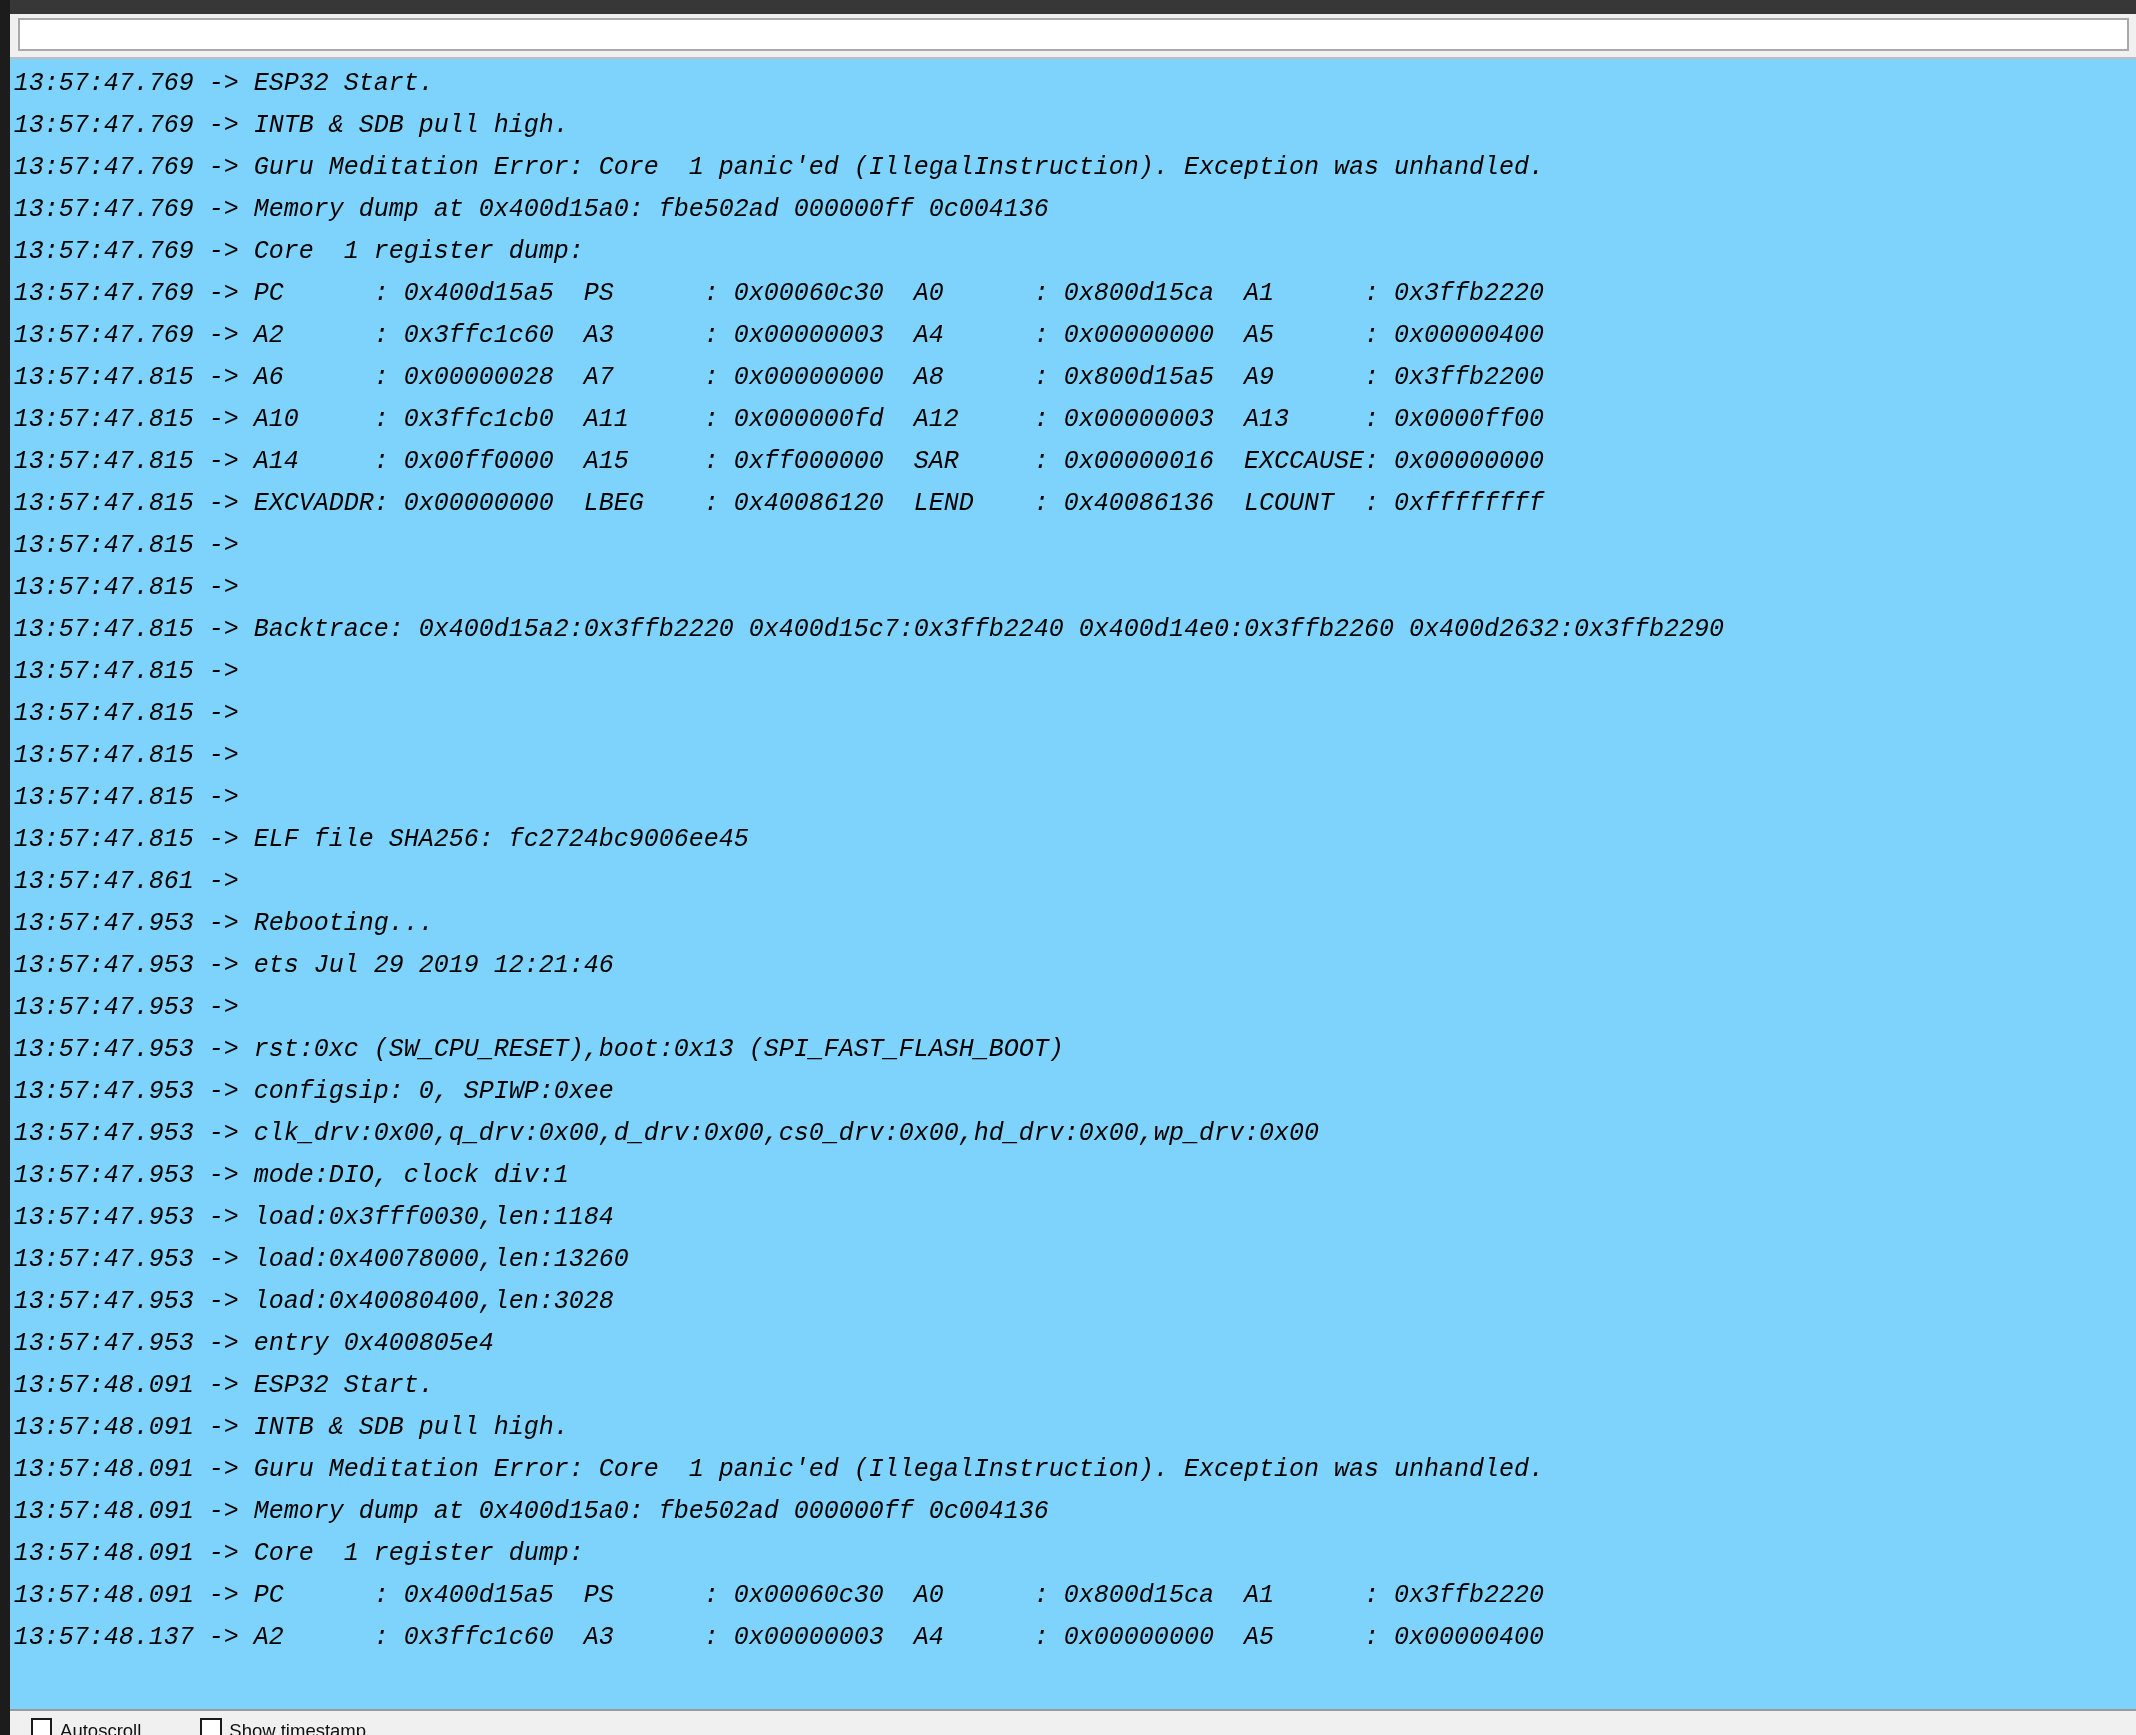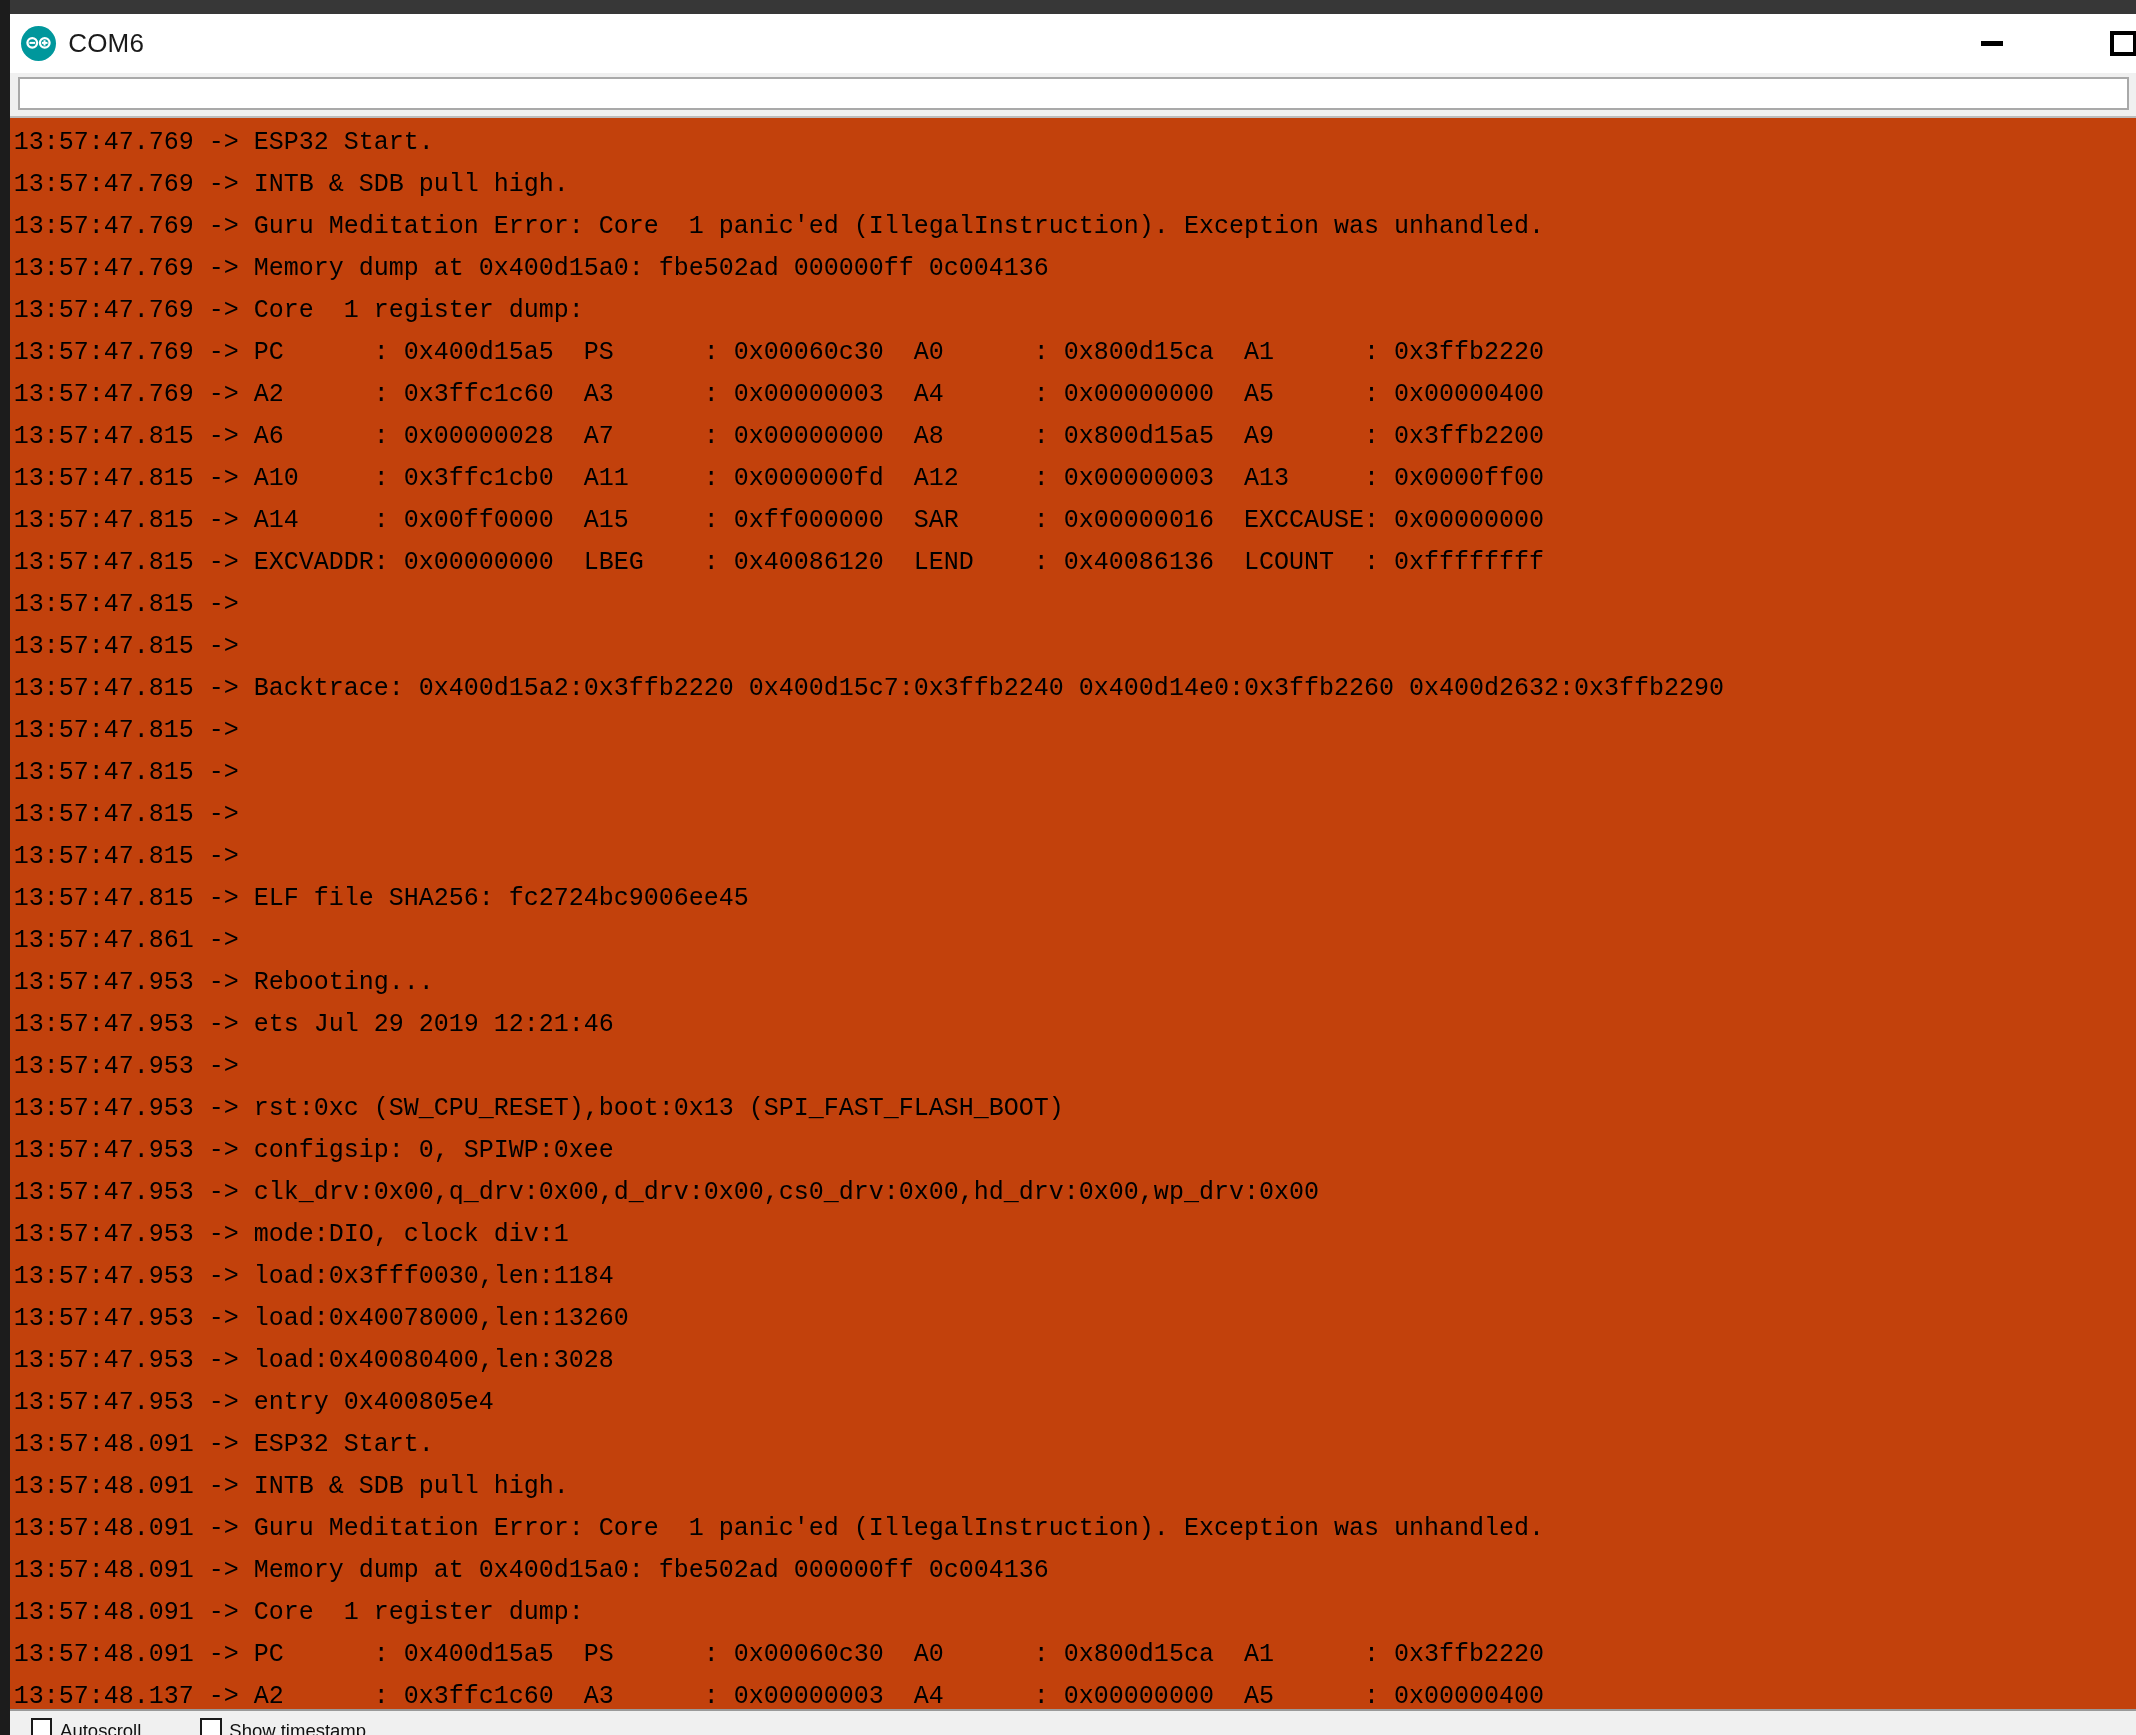--- a/index.html
+++ b/index.html
@@ -133,27 +133,28 @@
     outline: none;
     font-family: "Liberation Sans", sans-serif;
     font-size: 17.6px;
     padding: 0 5.9px;
     color: #000;
   }
 
   
   #log-area {
     flex: 1 1 auto;
-    background: #c2410c;
+    background: #7dd3fc;
     border-top: 2px solid #bdbdbd;
     border-bottom: 2px solid #9a9a9a;
     overflow: hidden;
     position: relative;
     padding: 3.9px 0 0 3.9px;
     box-sizing: border-box;
+    font-style: italic;
   }
   #log-lines {
     font-family: "Liberation Mono", "DejaVu Sans Mono", monospace;
     font-size: 25px;
     line-height: 42px;
     color: #000000;
     white-space: pre;
     letter-spacing: 0px;
   }
   .log-line {
@@ -196,45 +197,20 @@
 </style>
 </head>
 <body>
 
 <div id="desktop-backdrop"></div>
 <div id="desktop-top-strip"></div>
 <div id="desktop-left-strip"></div>
 
 <div id="serial-window">
 
-  <div id="titlebar">
-    <div id="titlebar-left">
-      <span id="arduino-logo">
-        <svg width="25" height="13.7" viewBox="0 0 26 14" aria-hidden="true">
-          <g fill="none" stroke="#ffffff" stroke-width="2.4">
-            <circle cx="6.5" cy="7" r="5"></circle>
-            <circle cx="19.5" cy="7" r="5"></circle>
-          </g>
-          <rect x="3.6" y="6" width="5.8" height="2.1" fill="#ffffff"></rect>
-          <rect x="16.6" y="6" width="5.8" height="2.1" fill="#ffffff"></rect>
-          <rect x="18.2" y="4.3" width="2.1" height="5.5" fill="#ffffff"></rect>
-        </svg>
-      </span>
-      <span id="window-title">COM6</span>
-    </div>
-
-    <div id="window-controls">
-      <div class="win-btn" id="minimize-button">
-        <span id="minimize-glyph"></span>
-      </div>
-      <div class="win-btn" id="maximize-button">
-        <span id="maximize-glyph"></span>
-      </div>
-    </div>
-  </div>
 
   <div id="send-bar">
     <input id="send-input" type="text" value="" placeholder="" style="">
   </div>
 
   <div id="log-area">
     <div id="log-lines"><div class="log-line">13:57:47.769 -&gt; ESP32 Start.</div><div class="log-line">13:57:47.769 -&gt; INTB &amp; SDB pull high.</div><div class="log-line">13:57:47.769 -&gt; Guru Meditation Error: Core  1 panic'ed (IllegalInstruction). Exception was unhandled.</div><div class="log-line">13:57:47.769 -&gt; Memory dump at 0x400d15a0: fbe502ad 000000ff 0c004136</div><div class="log-line">13:57:47.769 -&gt; Core  1 register dump:</div><div class="log-line">13:57:47.769 -&gt; PC      : 0x400d15a5  PS      : 0x00060c30  A0      : 0x800d15ca  A1      : 0x3ffb2220</div><div class="log-line">13:57:47.769 -&gt; A2      : 0x3ffc1c60  A3      : 0x00000003  A4      : 0x00000000  A5      : 0x00000400</div><div class="log-line">13:57:47.815 -&gt; A6      : 0x00000028  A7      : 0x00000000  A8      : 0x800d15a5  A9      : 0x3ffb2200</div><div class="log-line">13:57:47.815 -&gt; A10     : 0x3ffc1cb0  A11     : 0x000000fd  A12     : 0x00000003  A13     : 0x0000ff00</div><div class="log-line">13:57:47.815 -&gt; A14     : 0x00ff0000  A15     : 0xff000000  SAR     : 0x00000016  EXCCAUSE: 0x00000000</div><div class="log-line">13:57:47.815 -&gt; EXCVADDR: 0x00000000  LBEG    : 0x40086120  LEND    : 0x40086136  LCOUNT  : 0xffffffff</div><div class="log-line">13:57:47.815 -&gt;</div><div class="log-line">13:57:47.815 -&gt;</div><div class="log-line">13:57:47.815 -&gt; Backtrace: 0x400d15a2:0x3ffb2220 0x400d15c7:0x3ffb2240 0x400d14e0:0x3ffb2260 0x400d2632:0x3ffb2290</div><div class="log-line">13:57:47.815 -&gt;</div><div class="log-line">13:57:47.815 -&gt;</div><div class="log-line">13:57:47.815 -&gt;</div><div class="log-line">13:57:47.815 -&gt;</div><div class="log-line">13:57:47.815 -&gt; ELF file SHA256: fc2724bc9006ee45</div><div class="log-line">13:57:47.861 -&gt;</div><div class="log-line">13:57:47.953 -&gt; Rebooting...</div><div class="log-line">13:57:47.953 -&gt; ets Jul 29 2019 12:21:46</div><div class="log-line">13:57:47.953 -&gt;</div><div class="log-line">13:57:47.953 -&gt; rst:0xc (SW_CPU_RESET),boot:0x13 (SPI_FAST_FLASH_BOOT)</div><div class="log-line">13:57:47.953 -&gt; configsip: 0, SPIWP:0xee</div><div class="log-line">13:57:47.953 -&gt; clk_drv:0x00,q_drv:0x00,d_drv:0x00,cs0_drv:0x00,hd_drv:0x00,wp_drv:0x00</div><div class="log-line">13:57:47.953 -&gt; mode:DIO, clock div:1</div><div class="log-line">13:57:47.953 -&gt; load:0x3fff0030,len:1184</div><div class="log-line">13:57:47.953 -&gt; load:0x40078000,len:13260</div><div class="log-line">13:57:47.953 -&gt; load:0x40080400,len:3028</div><div class="log-line">13:57:47.953 -&gt; entry 0x400805e4</div><div class="log-line">13:57:48.091 -&gt; ESP32 Start.</div><div class="log-line">13:57:48.091 -&gt; INTB &amp; SDB pull high.</div><div class="log-line">13:57:48.091 -&gt; Guru Meditation Error: Core  1 panic'ed (IllegalInstruction). Exception was unhandled.</div><div class="log-line">13:57:48.091 -&gt; Memory dump at 0x400d15a0: fbe502ad 000000ff 0c004136</div><div class="log-line">13:57:48.091 -&gt; Core  1 register dump:</div><div class="log-line">13:57:48.091 -&gt; PC      : 0x400d15a5  PS      : 0x00060c30  A0      : 0x800d15ca  A1      : 0x3ffb2220</div><div class="log-line">13:57:48.137 -&gt; A2      : 0x3ffc1c60  A3      : 0x00000003  A4      : 0x00000000  A5      : 0x00000400</div></div>
   </div>
 
   <div id="status-bar">

